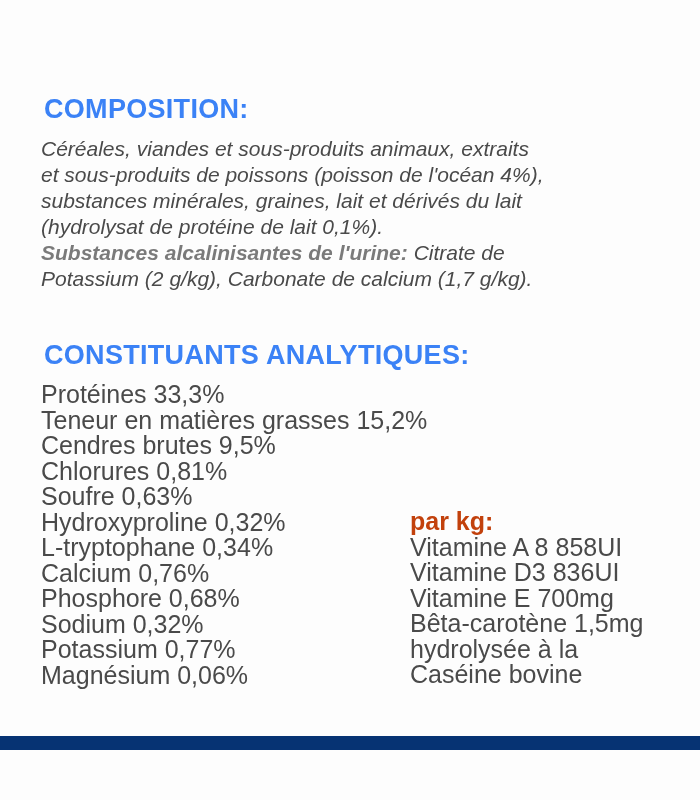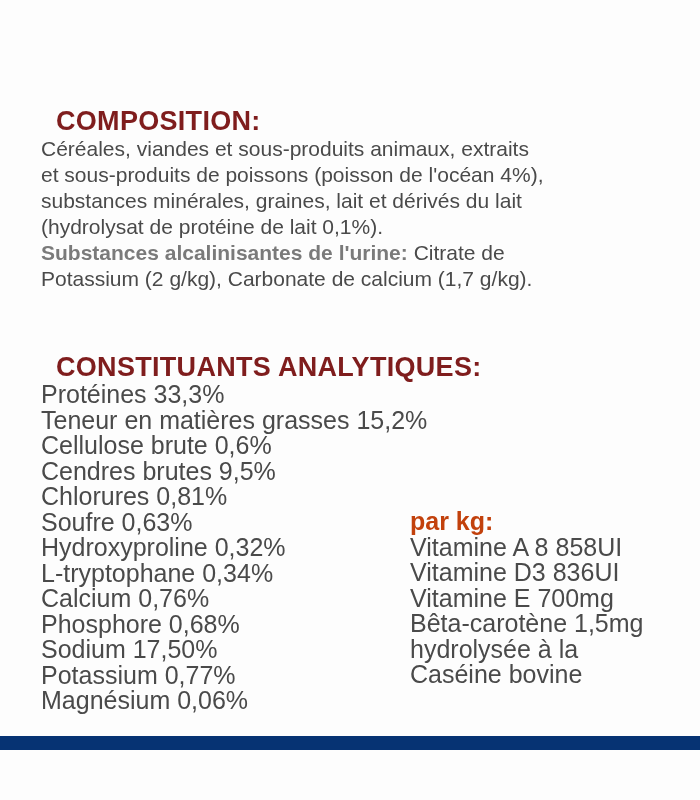--- a/index.html
+++ b/index.html
@@ -11,41 +11,42 @@
       width: 700px;
       height: 800px;
       position: relative;
       overflow: hidden;
       font-family: "DejaVu Sans", "Liberation Sans", sans-serif;
       color: #4a4a4a;
     }
     .heading {
       position: absolute;
       left: 40px;
-      margin: 16px;
+      margin: 4px;
       font-family: "Liberation Sans", sans-serif;
       font-weight: bold;
-      color: #7f1d1d;
+      color: #3b82f6;
       font-size: 27px;
       letter-spacing: 0.3px;
       white-space: nowrap;
     }
     #h-composition { top: 90px; }
     #h-analytical { top: 336px; }
 
     .composition-text {
       position: absolute;
       left: 41px;
       top: 136px;
       width: 640px;
       font-family: "Liberation Sans", sans-serif;
       font-size: 21px;
       line-height: 26px;
       color: #4a4a4a;
       margin: 0;
+      font-style: italic;
     }
     .composition-text .line { display: block; white-space: nowrap; }
     .bold-gray {
       font-weight: bold;
       color: #7a7a7a;
     }
 
     .list {
       position: absolute;
       margin: 0;
@@ -85,29 +86,28 @@
   <span class="line">(hydrolysat de protéine de lait 0,1%).</span>
   <span class="line"><span class="bold-gray">Substances alcalinisantes de l'urine:</span><span> Citrate de</span></span>
   <span class="line">Potassium (2 g/kg), Carbonate de calcium (1,7 g/kg).</span>
 </p>
 
 <h2 class="heading" id="h-analytical">CONSTITUANTS ANALYTIQUES:</h2>
 
 <ul class="list" id="analytical-list">
   <li>Protéines 33,3%</li>
   <li>Teneur en matières grasses 15,2%</li>
-  <li>Cellulose brute 0,6%</li>
   <li>Cendres brutes 9,5%</li>
   <li>Chlorures 0,81%</li>
   <li>Soufre 0,63%</li>
   <li>Hydroxyproline 0,32%</li>
   <li>L-tryptophane 0,34%</li>
   <li>Calcium 0,76%</li>
   <li>Phosphore 0,68%</li>
-  <li>Sodium 17,50%</li>
+  <li>Sodium 0,32%</li>
   <li>Potassium 0,77%</li>
   <li>Magnésium 0,06%</li>
 </ul>
 
 <ul class="list" id="per-kg-list">
   <li class="per-kg-title">par kg:</li>
   <li>Vitamine A 8 858UI</li>
   <li>Vitamine D3 836UI</li>
   <li>Vitamine E 700mg</li>
   <li>Bêta-carotène 1,5mg</li>

